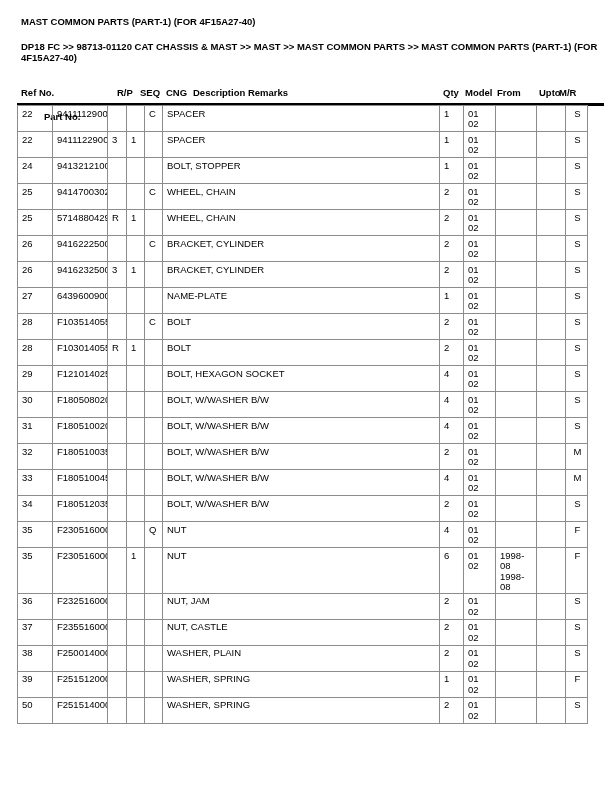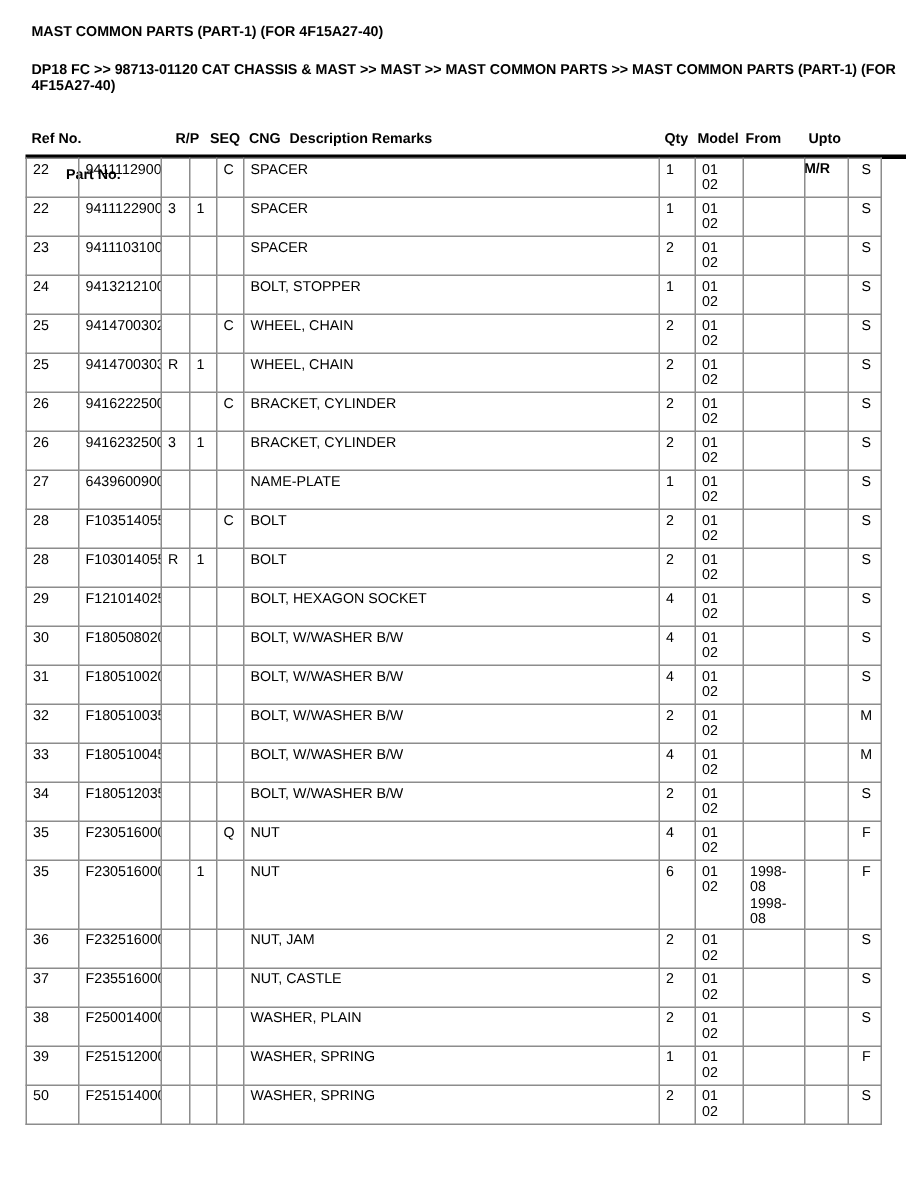--- a/index.html
+++ b/index.html
@@ -52,21 +52,21 @@
   .h0 { left: 21px; }
   .h1 { left: 44px; margin-top: 24px; }
   .h2 { left: 117px; }
   .h3 { left: 140px; }
   .h4 { left: 166px; }
   .h5 { left: 193px; }
   .h6 { left: 443px; }
   .h7 { left: 465px; }
   .h8 { left: 497px; }
   .h9 { left: 539px; }
-  .h10 { left: 536px; margin-top: 20px; }
+  .h10 { left: 559px; }
   .thick-rule {
     position: absolute;
     left: 17px;
     top: 103px;
     width: 587px;
     height: 2.5px;
     background: #000000;
   }
   table.parts {
     position: absolute;
@@ -151,34 +151,20 @@
       <td></td>
       <td>SPACER</td>
       <td class="qty">1</td>
       <td class="model">01
 02</td>
       <td class="from"></td>
       <td class="upto"></td>
       <td class="mr">S</td>
     </tr>
         <tr>
-      <td>23</td>
-      <td>9411103100</td>
-      <td></td>
-      <td></td>
-      <td></td>
-      <td>SPACER</td>
-      <td class="qty">2</td>
-      <td class="model">01
-02</td>
-      <td class="from"></td>
-      <td class="upto"></td>
-      <td class="mr">S</td>
-    </tr>
-        <tr>
       <td>24</td>
       <td>9413212100</td>
       <td></td>
       <td></td>
       <td></td>
       <td>BOLT, STOPPER</td>
       <td class="qty">1</td>
       <td class="model">01
 02</td>
       <td class="from"></td>
@@ -194,21 +180,21 @@
       <td>WHEEL, CHAIN</td>
       <td class="qty">2</td>
       <td class="model">01
 02</td>
       <td class="from"></td>
       <td class="upto"></td>
       <td class="mr">S</td>
     </tr>
         <tr>
       <td>25</td>
-      <td>9414700303</td>
+      <td>5714880429</td>
       <td>R</td>
       <td>1</td>
       <td></td>
       <td>WHEEL, CHAIN</td>
       <td class="qty">2</td>
       <td class="model">01
 02</td>
       <td class="from"></td>
       <td class="upto"></td>
       <td class="mr">S</td>

